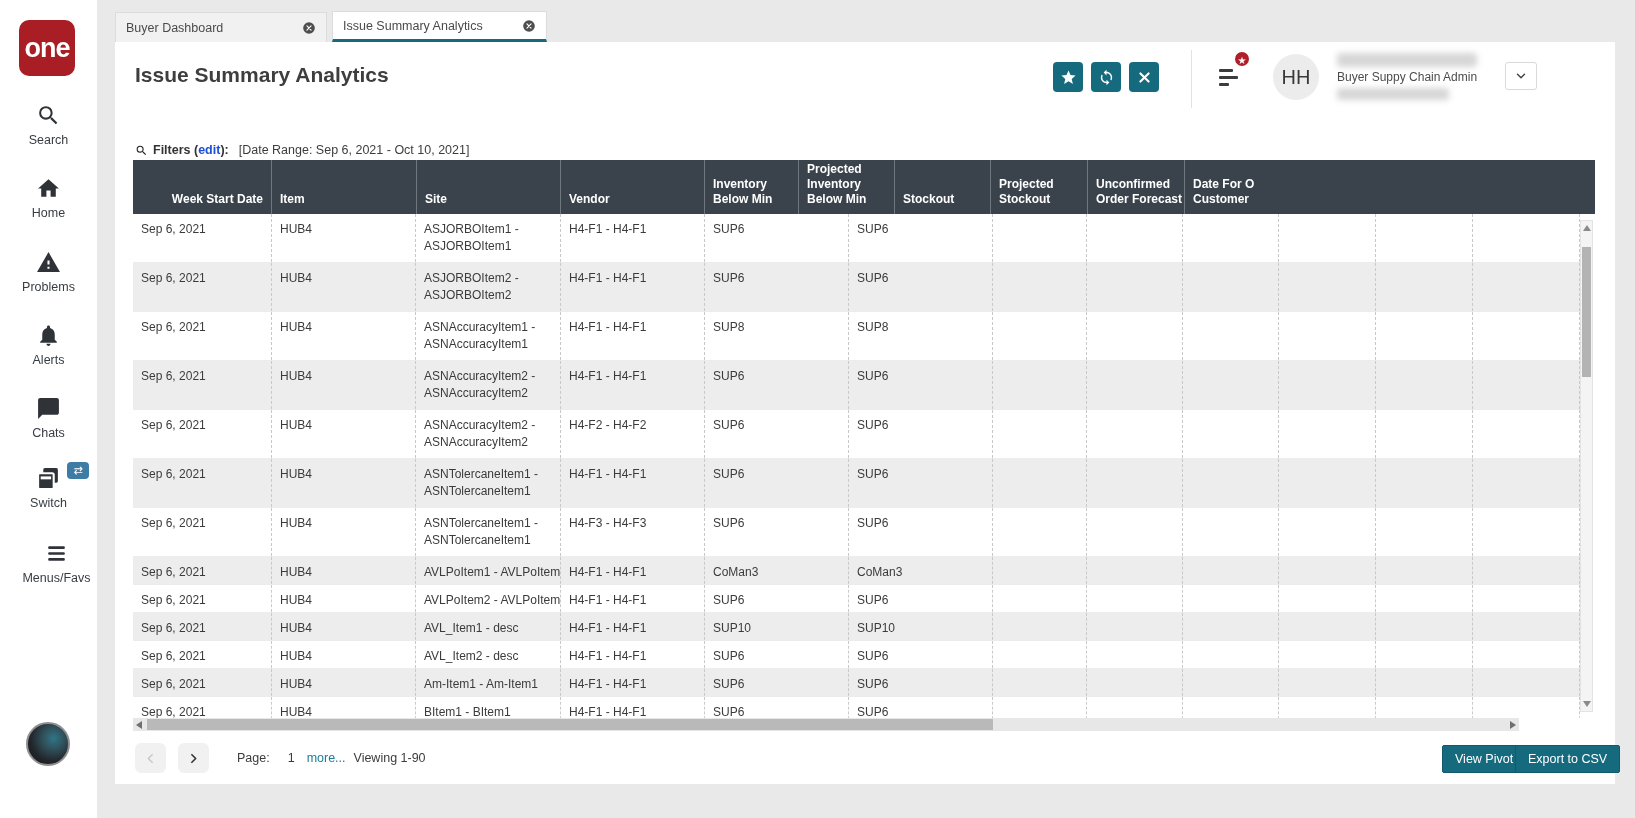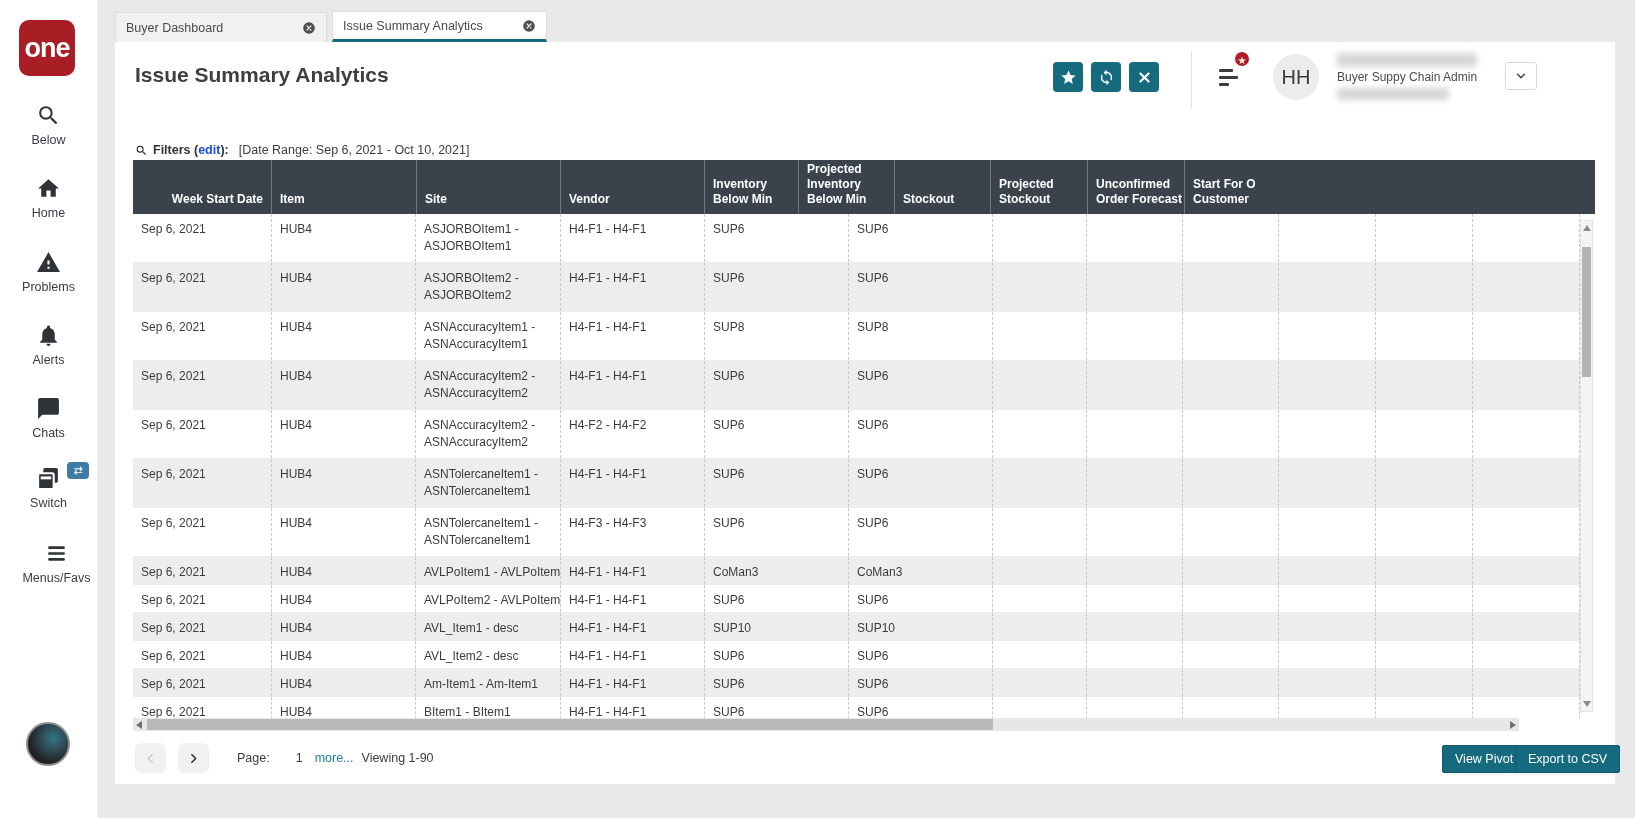--- a/index.html
+++ b/index.html
@@ -96,39 +96,39 @@
   .hscroll { position:absolute; left:0; top:558px; width:1386px; height:13px; background:#e7e7e7; }
   .hthumb { position:absolute; left:14px; top:1px; width:846px; height:11px; background:#b9b9b9; }
   .arr-lf { top:3px; left:3px; border-top:4px solid transparent; border-bottom:4px solid transparent; border-right:6px solid #6f6f6f; }
   .arr-rt { top:3px; right:3px; border-top:4px solid transparent; border-bottom:4px solid transparent; border-left:6px solid #6f6f6f; }
   
   .pager { position:absolute; left:20px; top:701px; display:flex; align-items:center; font-size:12.5px; color:#3c3c3c; }
   .pg-btn { width:31px; height:30px; border-radius:6px; background:#f1f1f1; display:flex; align-items:center; justify-content:center; cursor:pointer; }
   .pg-btn svg { width:13px; height:13px; }
   .pg-prev { margin-right:12px; }
   .pg-next { margin-right:28px; }
-  .pg-label { margin-right:26px; }
+  .pg-label { margin-right:18px; }
   .pg-num { margin-right:12px; }
   .pg-more { color:#1b7f95; margin-right:8px; cursor:pointer; }
   .foot-btn {
     position:absolute; top:703px; height:28px; background:#156a7d; border:1px solid #115a6b; border-radius:2px;
     color:#fff; font-size:12.5px; display:flex; align-items:center; padding:0 12px; cursor:pointer; white-space:nowrap;
   }
   .btn-pivot { left:1327px; }
   .btn-csv { left:1400px; }
 </style>
 </head>
 <body>
 
 <div class="sidebar">
   <div class="logo">one</div>
   <div id="side-items">
       <div class="side-item" style="top: 103px;"><span><svg viewBox="0 0 24 24">
             <path d="M15.5 14h-.79l-.28-.27A6.47 6.47 0 0 0 16 9.5 6.5 6.5 0 1 0 9.5 16c1.61 0 3.09-.59 4.23-1.57l.27.28v.79l5 4.99L20.49 19l-4.99-5zm-6 0C7.01 14 5 11.99 5 9.5S7.01 5 9.5 5 14 7.01 14 9.5 11.99 14 9.5 14z"></path>
-          </svg></span><div class="side-label">Below</div></div>
+          </svg></span><div class="side-label">Search</div></div>
       <div class="side-item" style="top: 176px;"><span><svg viewBox="0 0 24 24">
             <path d="M10 20v-6h4v6h5v-8h3L12 3 2 12h3v8z"></path>
           </svg></span><div class="side-label">Home</div></div>
       <div class="side-item" style="top: 250px;"><span><svg viewBox="0 0 24 24">
             <path d="M1 21h22L12 2 1 21zm12-3h-2v-2h2v2zm0-4h-2v-4h2v4z"></path>
           </svg></span><div class="side-label">Problems</div></div>
       <div class="side-item" style="top: 323px;"><span><svg viewBox="0 0 24 24">
             <path d="M12 22c1.1 0 2-.9 2-2h-4c0 1.1.9 2 2 2zm6-6v-5c0-3.07-1.63-5.64-4.5-6.32V4c0-.83-.67-1.5-1.5-1.5s-1.5.67-1.5 1.5v.68C7.64 5.36 6 7.92 6 11v5l-2 2v1h16v-1l-2-2z"></path>
           </svg></span><div class="side-label">Alerts</div></div>
       <div class="side-item" style="top: 396px;"><span><svg viewBox="0 0 24 24">
@@ -245,21 +245,21 @@
         </div>
         <div class="hcell" style="width: 97px; flex: 0 0 97px;">
           <div>Projected</div>
           <div>Stockout</div>
         </div>
         <div class="hcell" style="width: 97px; flex: 0 0 97px;">
           <div>Unconfirmed</div>
           <div>Order Forecast</div>
         </div>
         <div class="hcell" style="width: 122px; flex: 0 0 122px;">
-          <div>Start For O</div>
+          <div>Date For O</div>
           <div>Customer</div>
         </div>
       </div>
     <div class="gbody" id="gbody">
         <div class="grow tall">
           <div class="gcell" style="width: 139px; flex: 0 0 139px;">
             <div>Sep 6, 2021</div>
           </div>
           <div class="gcell" style="width: 144px; flex: 0 0 144px;">
             <div>HUB4</div>

